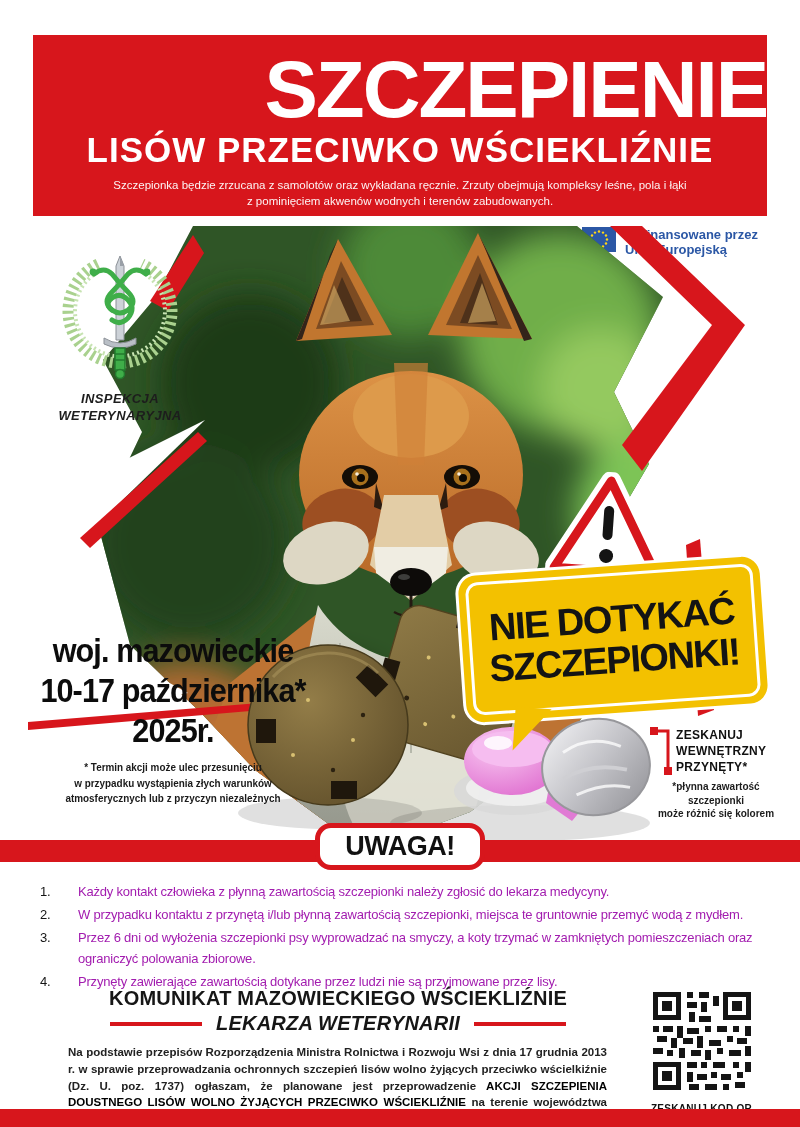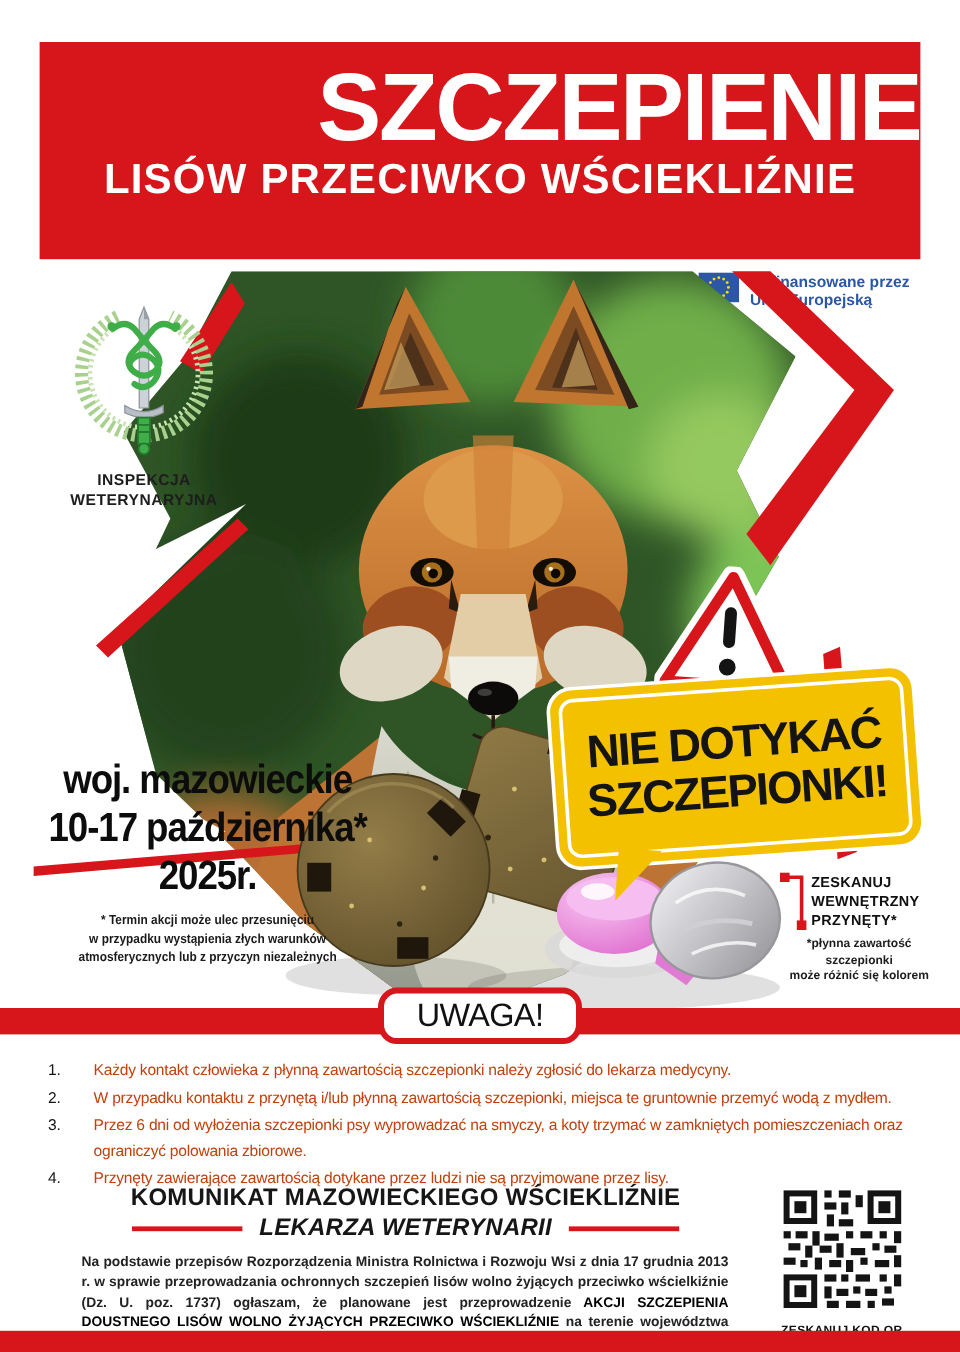--- a/index.html
+++ b/index.html
@@ -16,21 +16,21 @@
   .header-desc { margin-top:9px; font-size:11.5px; font-weight:400; line-height:1.4; color:#ffffff; opacity:.95; }
 
   
   .eu-box { position:absolute; left:582px; top:227px; display:flex; align-items:flex-start; }
   .eu-flag { width:34px; height:25px; flex:0 0 auto; }
   .eu-text { margin-left:9px; font-size:13px; font-weight:bold; line-height:1.18; color:#2b57a5; }
 
   
   .vet-box { position:absolute; left:40px; top:252px; width:160px; text-align:center; z-index:4; }
   .vet-emblem { width:120px; height:133px; }
-  .vet-name { font-size:13px; font-weight:bold; letter-spacing:.4px; line-height:1.3; color:#1d1d1d; margin-top:2px; }
+  .vet-name { font-size:13px; font-weight:bold; letter-spacing:.4px; line-height:1.3; color:#1d1d1d; margin-top:2px;font-style:italic; }
 
   
   .scene { position:absolute; left:0; top:213px; width:800px; height:645px; z-index:1; }
 
   
   .warn-tri { position:absolute; left:548px; top:472px; width:120px; height:112px; z-index:6; transform:rotate(4deg); }
 
   
   .bubble { position:absolute; left:462px; top:566px; width:302px; height:147px; z-index:7;
     background:#f3c100; border-radius:18px; transform:rotate(-4deg); box-shadow:0 0 0 3px #ffffff; }
@@ -47,27 +47,27 @@
 
   
   .blister-bracket { position:absolute; left:650px; top:727px; z-index:5; }
   .blister-title { position:absolute; left:676px; top:728px; font-size:12px; font-weight:800; line-height:1.33; letter-spacing:.3px; color:#101010; z-index:5; }
   .blister-note { position:absolute; left:646px; top:780px; width:140px; font-size:10px; font-weight:bold; line-height:1.35; color:#1c1c1c; z-index:5;text-align:center; }
 
   
   .uwaga-stripe { position:absolute; left:0; top:840px; width:800px; height:22px; background:#d7161c; z-index:8; }
   .uwaga-pill { position:absolute; left:315px; top:823px; width:170px; height:47px; background:#fff;
     border:5px solid #d7161c; border-radius:16px; display:flex; align-items:center; justify-content:center; z-index:9; }
-  .uwaga-label { font-size:27px; font-weight:400; letter-spacing:-.5px; color:#111; }
+  .uwaga-label { font-size:27px; font-weight:700; letter-spacing:-.5px; color:#111; }
 
   
   .rules { position:absolute; left:40px; top:881px; width:742px; z-index:5; }
   .rule { display:flex; margin-bottom:1px; }
   .rule-num { width:26px; flex:0 0 auto; font-size:13px; color:#151515; line-height:1.68; letter-spacing:-.2px; }
-  .rule-text { flex:1; padding-left:12px; font-size:13px; color:#c2410c; line-height:1.68; letter-spacing:-.2px; }
+  .rule-text { flex:1; padding-left:12px; font-size:13px; color:#a21caf; line-height:1.68; letter-spacing:-.2px; }
 
   
   .annc { position:absolute; left:40px; top:986px; width:596px; text-align:center; z-index:5; }
   .annc-h1 { font-size:20px; font-weight:800; letter-spacing:.2px; color:#161616; line-height:1.2; }
   .annc-h2row { display:flex; align-items:center; justify-content:center; margin-top:2px;font-style:italic; }
   .annc-redline { width:92px; height:4px; background:#d7161c; margin:0 14px; }
   .annc-h2 { font-size:20px; font-weight:800; letter-spacing:.2px; color:#161616; }
   .annc-body { margin:9px 29px 0 28px; text-align:justify; font-size:11.5px; font-weight:bold;
     color:#222; line-height:1.46; }
   .annc-body .heavier { color:#000; }
@@ -80,20 +80,24 @@
   .bottom-stripe { position:absolute; left:0; top:1109px; width:800px; height:18px; background:#d7161c; z-index:5; }
 </style>
 </head>
 <body>
 
 <div class="poster">
 
   <div class="header-red">
     <div class="header-title">SZCZEPIENIE</div>
     <div class="header-sub">LISÓW PRZECIWKO WŚCIEKLIŹNIE</div>
+    <div class="header-desc">
+      <div>Szczepionka będzie zrzucana z samolotów oraz wykładana ręcznie. Zrzuty obejmują kompleksy leśne, pola i łąki</div>
+      <div>z pominięciem akwenów wodnych i terenów zabudowanych.</div>
+    </div>
   </div>
 
   <div class="eu-box">
     <svg class="eu-flag" viewBox="0 0 34 25">
       <rect width="34" height="25" fill="#2b57a5"></rect>
       <g fill="#ffd617">
         <circle cx="17" cy="4.5" r="1.2"></circle>
           <circle cx="21" cy="5.6" r="1.2"></circle>
           <circle cx="24" cy="8.5" r="1.2"></circle>
         <circle cx="25" cy="12.5" r="1.2"></circle>

